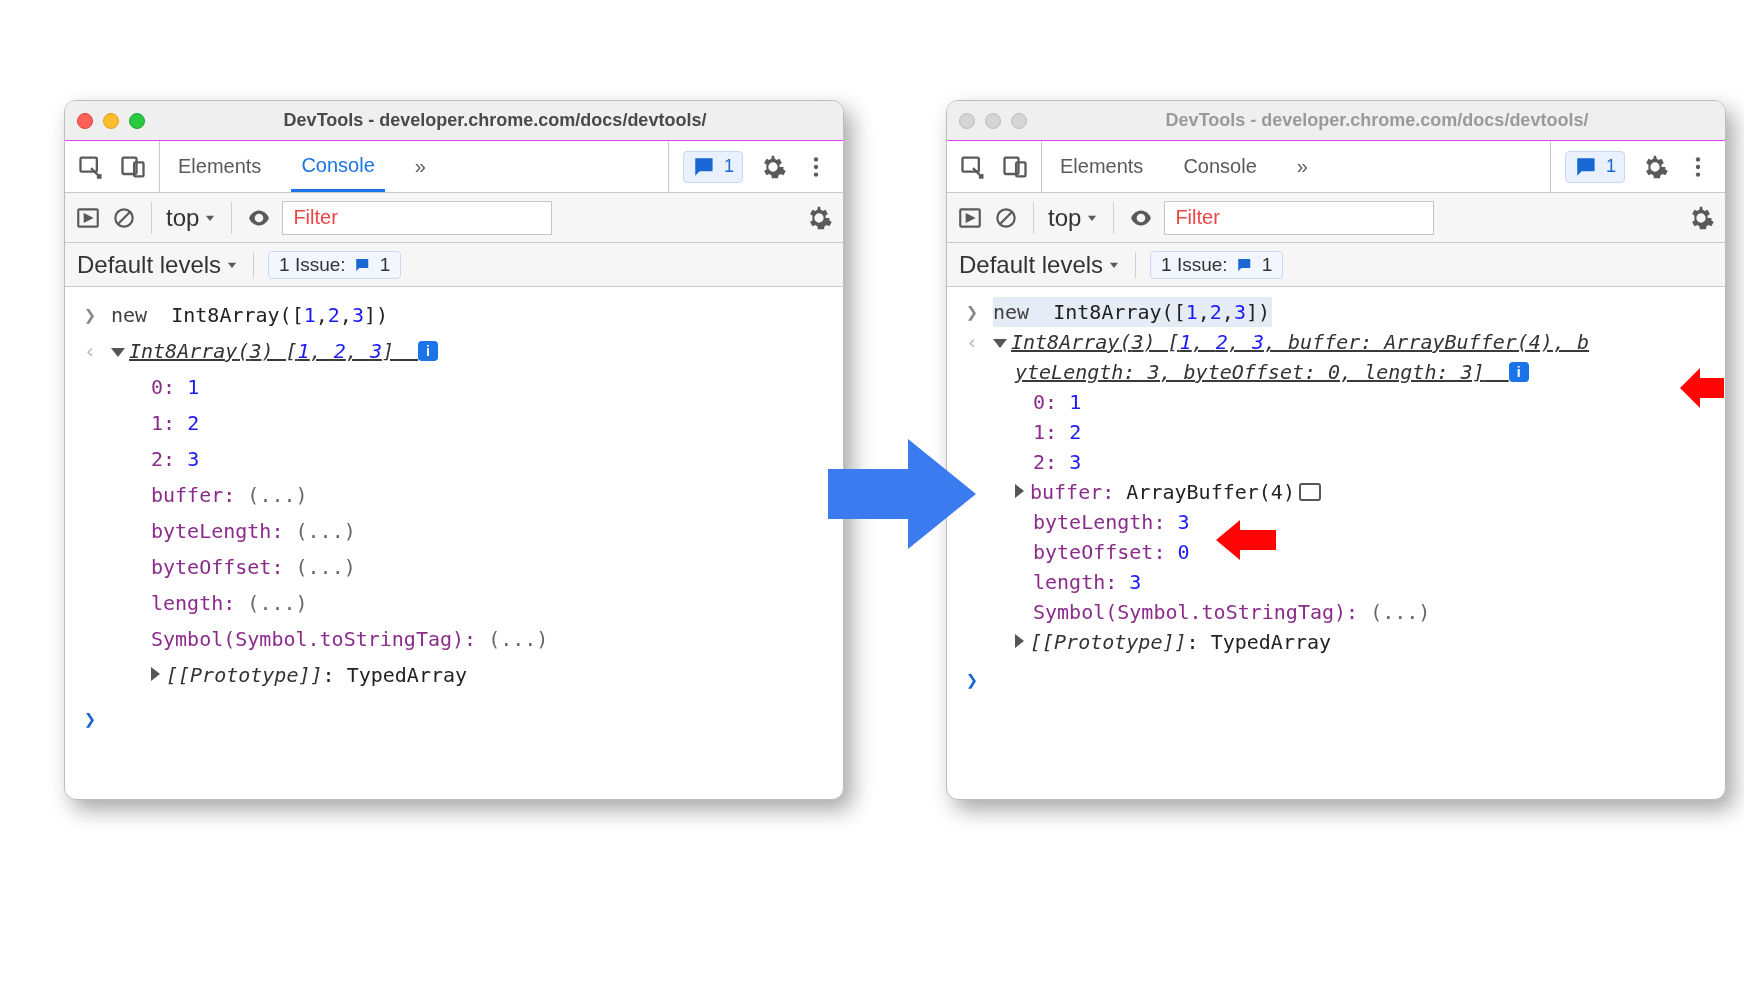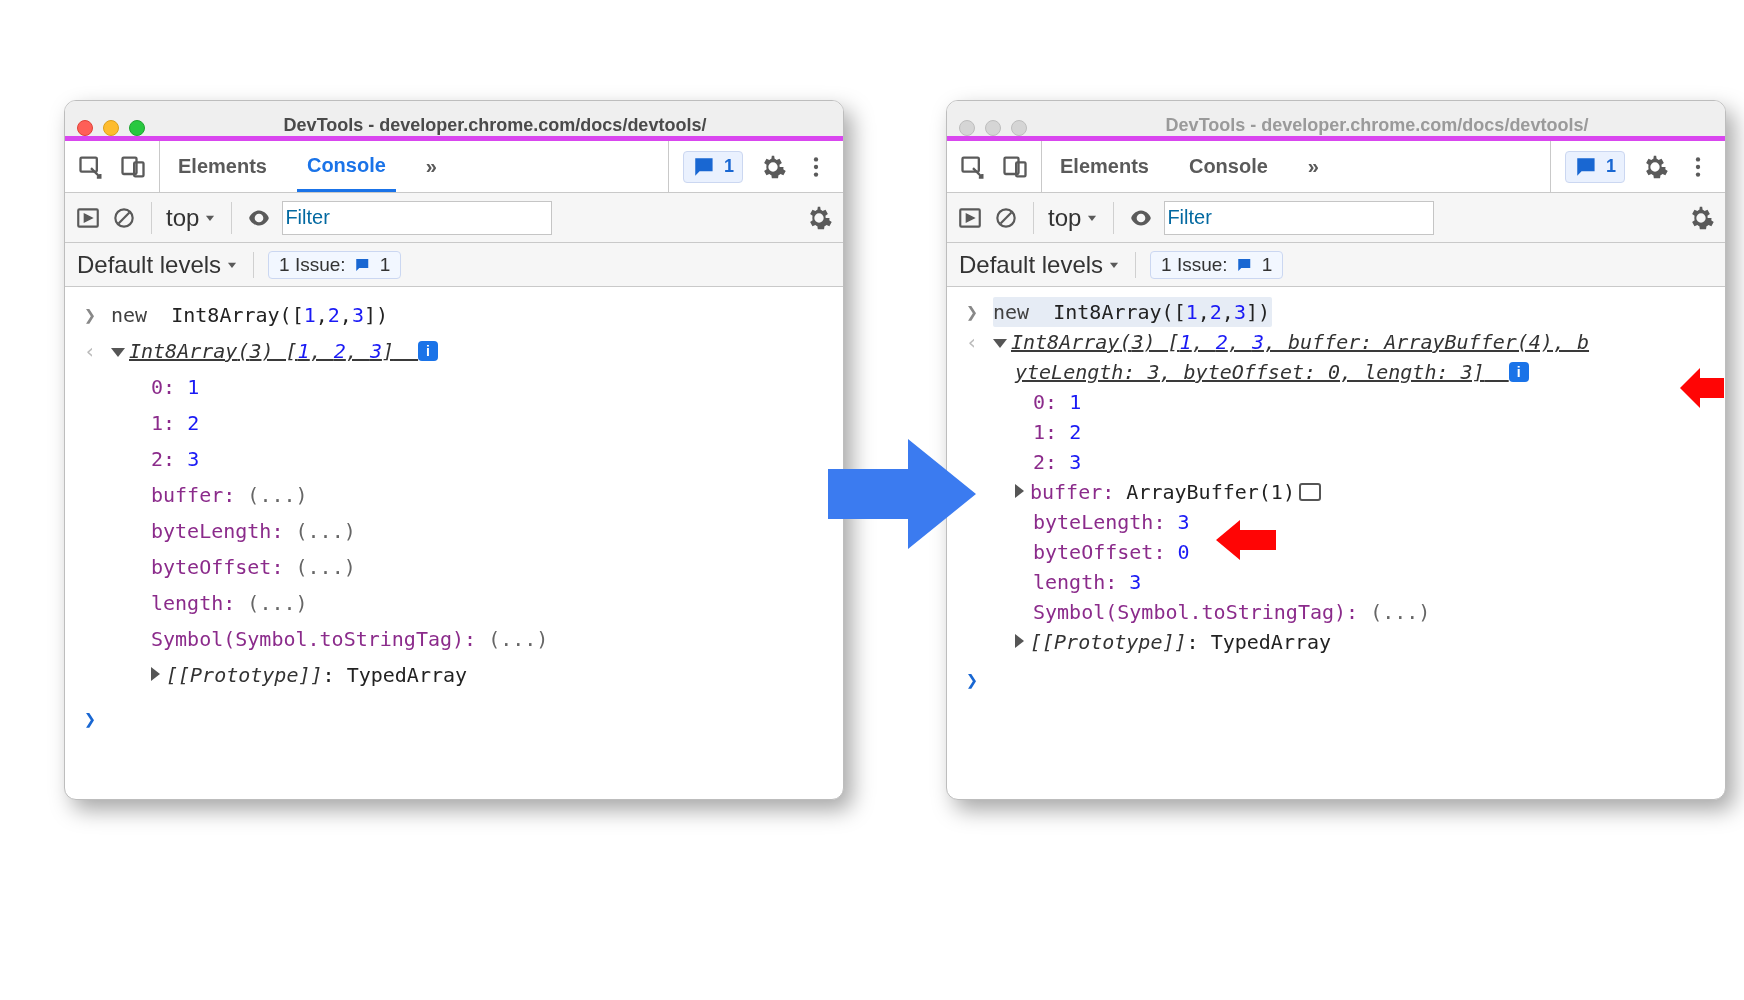--- a/index.html
+++ b/index.html
@@ -9,49 +9,49 @@
   .window {
     position:absolute; width:780px; background:#fff;
     border:1px solid #bdbdbd; border-radius:12px;
     box-shadow: 8px 10px 22px rgba(0,0,0,.35);
     overflow:hidden;
   }
   .w-left  { left:64px;  top:100px; height:700px; }
   .w-right { left:946px; top:100px; height:700px; }
 
   
-  .titlebar { height:40px; background:#efefef; border-bottom:5px solid #d946ef;
-              display:flex; align-items:flex-end; padding:0 12px; }
+  .titlebar { height:40px; background:#efefef; border-bottom:1px solid #d946ef;
+              display:flex; align-items:center; padding:0 12px; }
   .traffic { display:flex; gap:10px; margin-right:14px; }
   .dot { width:16px; height:16px; border-radius:50%; display:inline-block; }
   .dot.red    { background:#fe5f57; border:1px solid #e04238; }
   .dot.yellow { background:#febc2e; border:1px solid #dca01a; }
   .dot.green  { background:#28c840; border:1px solid #1fa331; }
   .dot.inactive { background:#d5d5d5; border:1px solid #bdbdbd; }
   .title { flex:1; text-align:center; font-weight:600; color:#4a4a4a; font-size:18px; }
   .title.inactive { color:#9a9a9a; }
 
   
-  .tabbar { height:52px; border-bottom:1px solid #c9c9c9; display:flex; align-items:stretch;font-weight:bold; }
+  .tabbar { height:52px; border-bottom:1px solid #c9c9c9; display:flex; align-items:stretch; }
   .tb-group { display:flex; align-items:center; padding:0 12px; border-right:1px solid #c9c9c9; gap:14px; }
   .tb-tabs  { display:flex; align-items:center; padding:0 8px; gap:20px; flex:1; }
   .tab { padding:0 10px; height:100%; display:flex; align-items:center; color:#5a5a5a; font-size:20px; cursor:pointer; }
   .tab.active { color:#1a73e8; border-bottom:3px solid #1a73e8; }
   .tb-right { display:flex; align-items:center; padding:0 14px; gap:16px; border-left:1px solid #c9c9c9; }
   .issue-pill { display:flex; align-items:center; gap:6px; padding:2px 8px;
                 border:1px solid #cbd7f1; background:#eaf1fe; color:#1967d2; border-radius:4px; font-size:18px; }
 
   
   .ctrl { height:50px; border-bottom:1px solid #c9c9c9; background:#f6f6f6;
           display:flex; align-items:center; padding:0 10px; gap:10px; }
   .ctrl .sep { width:1px; height:32px; background:#d0d0d0; margin:0 4px; }
   .btn { display:flex; align-items:center; justify-content:center; color:#5a5a5a; cursor:pointer; }
   .select { display:flex; align-items:center; gap:4px; font-size:24px; color:#333; }
   .filter { flex:0 0 270px; height:34px; border:1px solid #c5c5c5; background:#fff;
-            display:flex; align-items:center; padding:0 2px; color:#0369a1; font-size:20px; }
+            display:flex; align-items:center; padding:0 10px; color:#ef4444; font-size:20px; }
   .spacer { flex:1; }
 
   
   .issuerow { height:44px; background:#f6f6f6; border-bottom:1px solid #c9c9c9;
               display:flex; align-items:center; padding:0 12px; gap:14px; font-size:19px; color:#333; }
   .pill2 { display:flex; align-items:center; gap:8px; padding:2px 10px;
            border:1px solid #cbd7f1; background:#f2f7ff; border-radius:4px; }
 
   
   .body { font-family: Menlo, Monaco, Consolas, "DejaVu Sans Mono", monospace; font-size:20px;
@@ -359,21 +359,21 @@
         <span style="margin-left:22px" class="fname">yteLength: 3, byteOffset: 0, length: 3]</span>
         &nbsp;<span class="infobadge">i</span>
       </span>
     </div>
 
     <div class="indent">
       <div><span class="prop">0</span><span class="prop">:</span> <span class="num">1</span></div>
       <div><span class="prop">1</span><span class="prop">:</span> <span class="num">2</span></div>
       <div><span class="prop">2</span><span class="prop">:</span> <span class="num">3</span></div>
       <div style="margin-left:-18px">
-        <span class="tri right"></span><span class="prop">buffer</span><span class="prop">:</span> <span>ArrayBuffer(1)</span><span class="memicon"></span>
+        <span class="tri right"></span><span class="prop">buffer</span><span class="prop">:</span> <span>ArrayBuffer(4)</span><span class="memicon"></span>
       </div>
       <div><span class="prop">byteLength</span><span class="prop">:</span> <span class="num">3</span></div>
       <div><span class="prop">byteOffset</span><span class="prop">:</span> <span class="num">0</span></div>
       <div><span class="prop">length</span><span class="prop">:</span> <span class="num">3</span></div>
       <div><span class="prop">Symbol(Symbol.toStringTag)</span><span class="prop">:</span> <span class="gray">(...)</span></div>
       <div style="margin-left:-18px">
         <span class="tri right"></span><span class="fname" style="font-style:italic">[[Prototype]]</span>: <span>TypedArray</span>
       </div>
     </div>
 

